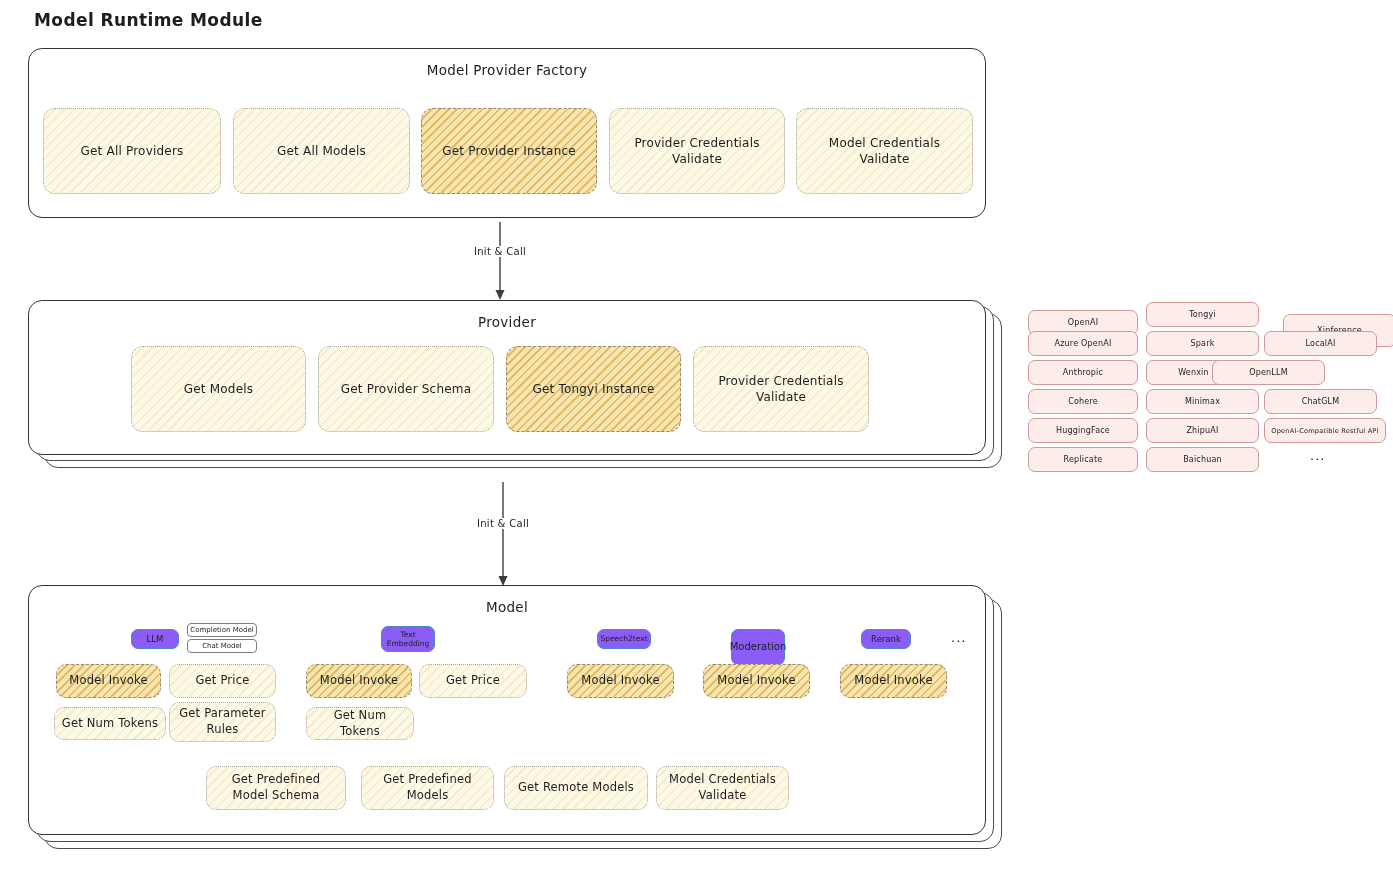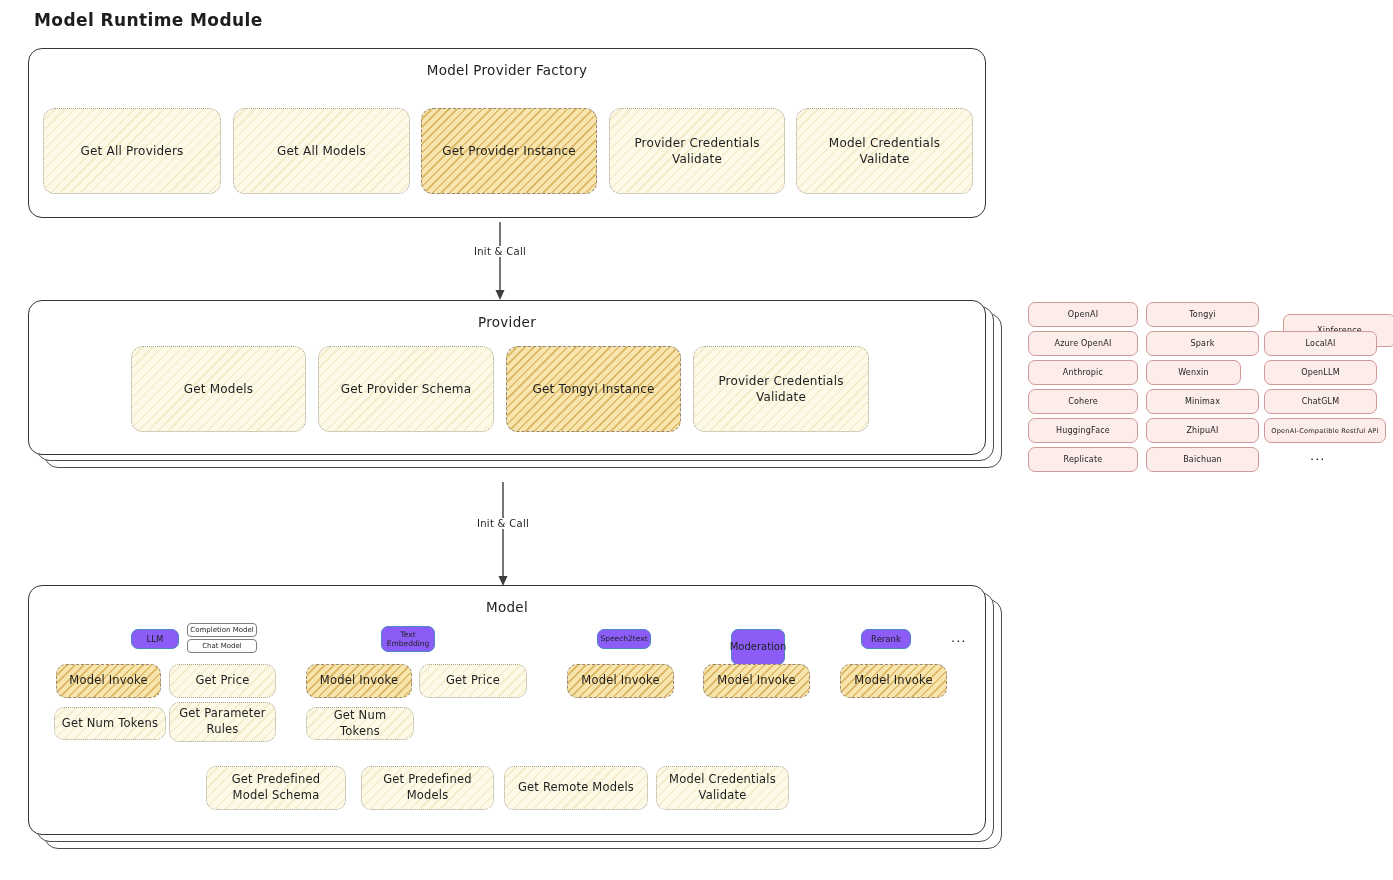--- a/index.html
+++ b/index.html
@@ -51,37 +51,37 @@
   <div class="stack" style="left:44px;top:313px;width:958px;height:155px;"></div>
   <div class="stack" style="left:36px;top:306px;width:958px;height:155px;"></div>
   <section class="c" style="left:28px;top:300px;width:958px;height:155px;">
     <div class="ct">Provider</div>
     <div class="yb" style="left:102px;top:45px;width:175px;height:86px;">Get Models</div>
     <div class="yb" style="left:289px;top:45px;width:176px;height:86px;">Get Provider Schema</div>
     <div class="ob" style="left:477px;top:45px;width:175px;height:86px;">Get Tongyi Instance</div>
     <div class="yb" style="left:664px;top:45px;width:176px;height:86px;">Provider Credentials Validate</div>
   </section>
 
-  <div class="pk" style="left:1028px;top:302px;width:110px;height:25px;">OpenAI</div>
+  <div class="pk" style="left:1028px;top:310px;width:110px;height:25px;">OpenAI</div>
   <div class="pk" style="left:1028px;top:331px;width:110px;height:25px;">Azure OpenAI</div>
   <div class="pk" style="left:1028px;top:360px;width:110px;height:25px;">Anthropic</div>
   <div class="pk" style="left:1028px;top:389px;width:110px;height:25px;">Cohere</div>
   <div class="pk" style="left:1028px;top:418px;width:110px;height:25px;">HuggingFace</div>
   <div class="pk" style="left:1028px;top:447px;width:110px;height:25px;">Replicate</div>
 
   <div class="pk" style="left:1146px;top:302px;width:113px;height:25px;">Tongyi</div>
   <div class="pk" style="left:1146px;top:331px;width:113px;height:25px;">Spark</div>
   <div class="pk" style="left:1146px;top:360px;width:95px;height:25px;">Wenxin</div>
   <div class="pk" style="left:1146px;top:389px;width:113px;height:25px;">Minimax</div>
   <div class="pk" style="left:1146px;top:418px;width:113px;height:25px;">ZhipuAI</div>
   <div class="pk" style="left:1146px;top:447px;width:113px;height:25px;">Baichuan</div>
 
   <div class="pk" style="left:1264px;top:314px;width:113px;height:33px;margin-left:19px;">Xinference</div>
   <div class="pk" style="left:1264px;top:331px;width:113px;height:25px;">LocalAI</div>
-  <div class="pk" style="left:1264px;top:360px;width:113px;height:25px;">OpenLLM</div>
+  <div class="pk" style="left:1212px;top:360px;width:113px;height:25px;">OpenLLM</div>
   <div class="pk" style="left:1264px;top:389px;width:113px;height:25px;">ChatGLM</div>
   <div class="pk" style="left:1264px;top:418px;width:122px;height:25px;font-size:6.6px;">OpenAI-Compatible Restful API</div>
   <div class="dots" style="left:1310px;top:448px;">...</div>
 
   <svg class="arrow" style="left:494px;top:482px;" width="18" height="104" viewBox="0 0 18 104">
     <line x1="9" y1="0" x2="9" y2="95" stroke="#3d3d3d" stroke-width="1.4"></line>
     <polygon points="9,104 4.5,94 13.5,94" fill="#3d3d3d"></polygon>
   </svg>
   <span class="arrow-label" style="left:463px;top:518px;width:76px;">Init &amp; Call</span>
 

